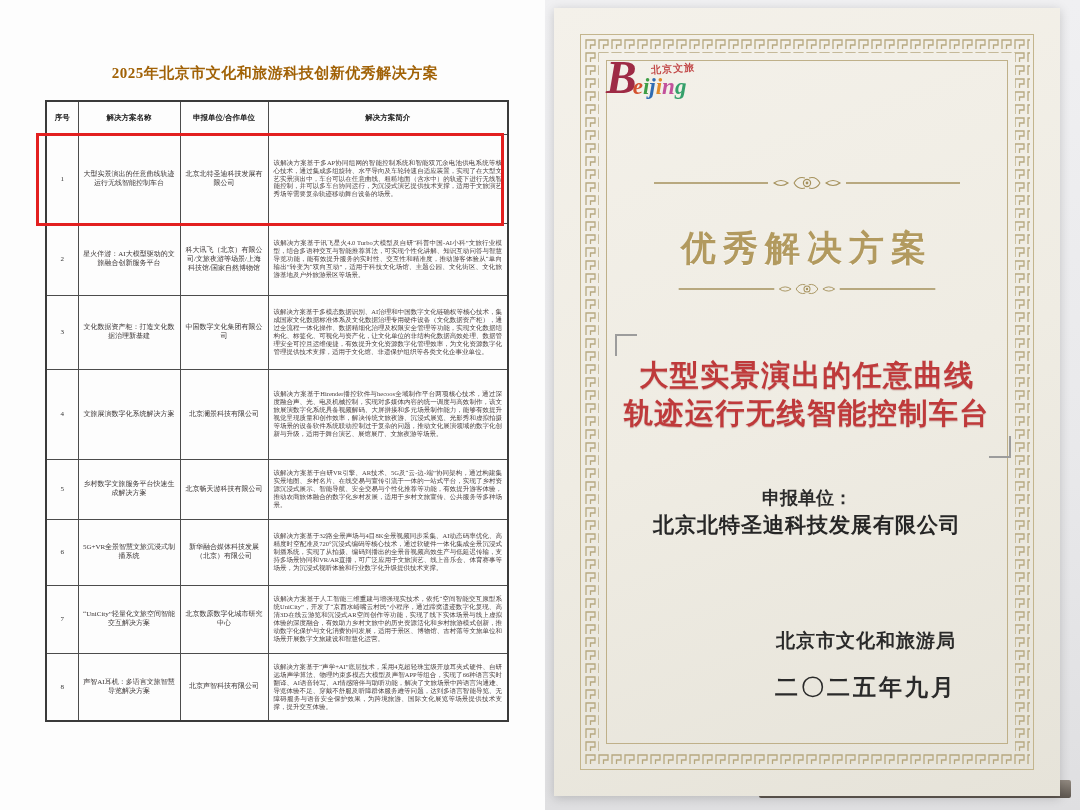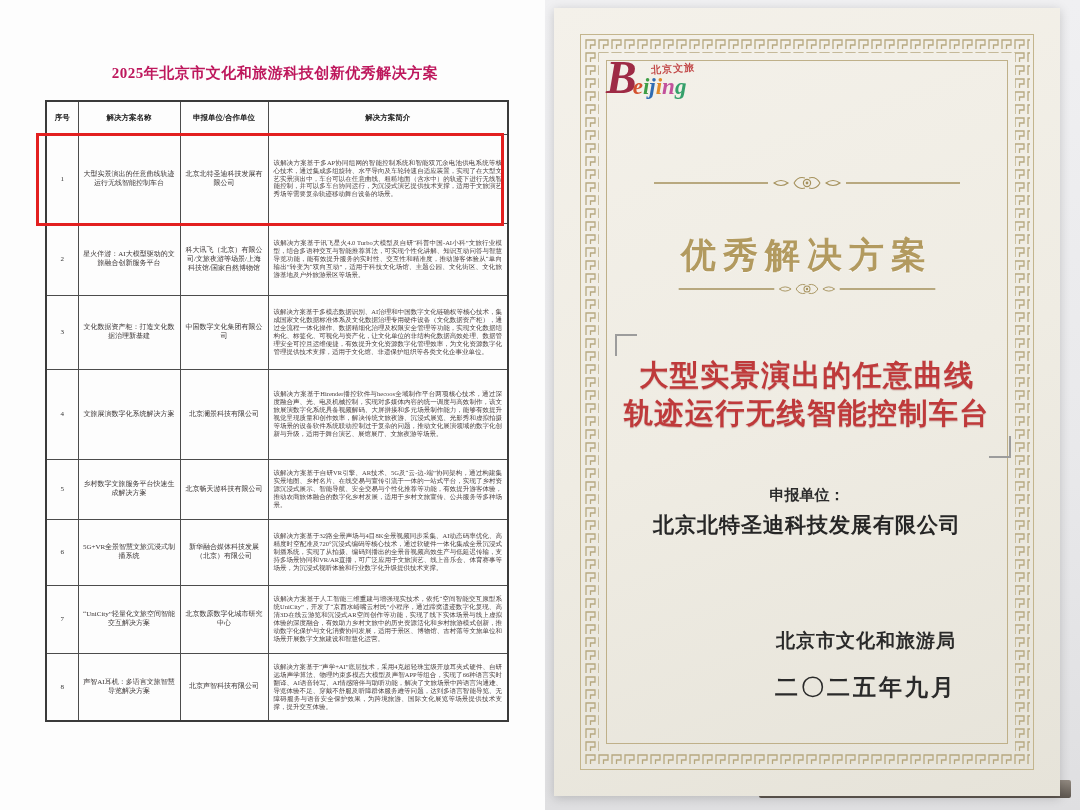--- a/index.html
+++ b/index.html
@@ -7,21 +7,21 @@
   .canvas {
     position:relative; width:1080px; height:810px; overflow:hidden;
     background:#fdfdfd;
     font-family:"Liberation Sans","DejaVu Sans",sans-serif;
   }
 
   
   .left-doc { position:absolute; left:40px; top:64px; width:470px; color:#2c2c2c; }
   .doc-title {
     font-family:"Liberation Serif","DejaVu Serif",serif;
-    font-size:15px; font-weight:bold; text-align:center; color:#be185d;
+    font-size:15px; font-weight:bold; text-align:center; color:#a16207;
     letter-spacing:0.5px; margin-bottom:17px;
   }
   table.sol-table {
     border-collapse:collapse; table-layout:fixed; width:462px; margin-left:5px;
     font-family:"Liberation Serif","DejaVu Serif",serif;
     border:2px solid #3b3b3b;
   }
   table.sol-table th, table.sol-table td {
     border:1px solid #4c4c4c; vertical-align:middle; overflow:hidden;
   }
@@ -71,36 +71,36 @@
 
   .divider { position:absolute; left:50%; transform:translateX(-50%); }
   .d1 { top:166px; } .d2 { top:272px; }
 
   .gold-title1 {
     position:absolute; top:186px; width:100%; text-align:center;
     font-size:27px; font-weight:bold; color:#8b8163; letter-spacing:0.5px;
     text-shadow:0 1px 1px rgba(255,255,255,0.7);
   }
   .gold-title2 {
-    position:absolute; top:224px; width:100%; text-align:center;
+    position:absolute; top:217px; width:100%; text-align:center;
     font-size:35px; font-weight:bold; color:#b29a5f; letter-spacing:7px;
     text-shadow:0 1px 1px rgba(255,255,255,0.7);
   }
 
   .award { position:absolute; top:348px; left:43px; width:420px; text-align:center; }
   .award-line {
     font-size:29px; font-weight:bold; color:#bf3a3b; letter-spacing:1.5px; line-height:38px;
     text-shadow:0 1px 1px rgba(120,20,20,0.25);
   }
   .bracket { position:absolute; width:22px; height:22px; }
   .bracket.tl { left:18px; top:-22px; border-left:2px solid #9c9c9c; border-top:2px solid #9c9c9c; }
   .bracket.br { right:6px; bottom:-26px; border-right:2px solid #9c9c9c; border-bottom:2px solid #9c9c9c; }
 
   .applicant-label { position:absolute; top:478px; width:100%; text-align:center;
-    font-size:15px; font-weight:bold; color:#2b2b2b; }
+    font-size:18px; font-weight:bold; color:#2b2b2b; }
   .applicant-name { position:absolute; top:503px; width:100%; text-align:center;
     font-size:21px; font-weight:bold; color:#262626; letter-spacing:1px; }
 
   .issuer-block { position:absolute; top:620px; right:64px; width:260px; text-align:center; }
   .issuer { font-size:19px; font-weight:bold; color:#2a2a2a; letter-spacing:1px; }
   .issue-date { font-size:23px; font-weight:bold; color:#2a2a2a; letter-spacing:3px; margin-top:18px; }
 </style>
 </head>
 <body>
 

